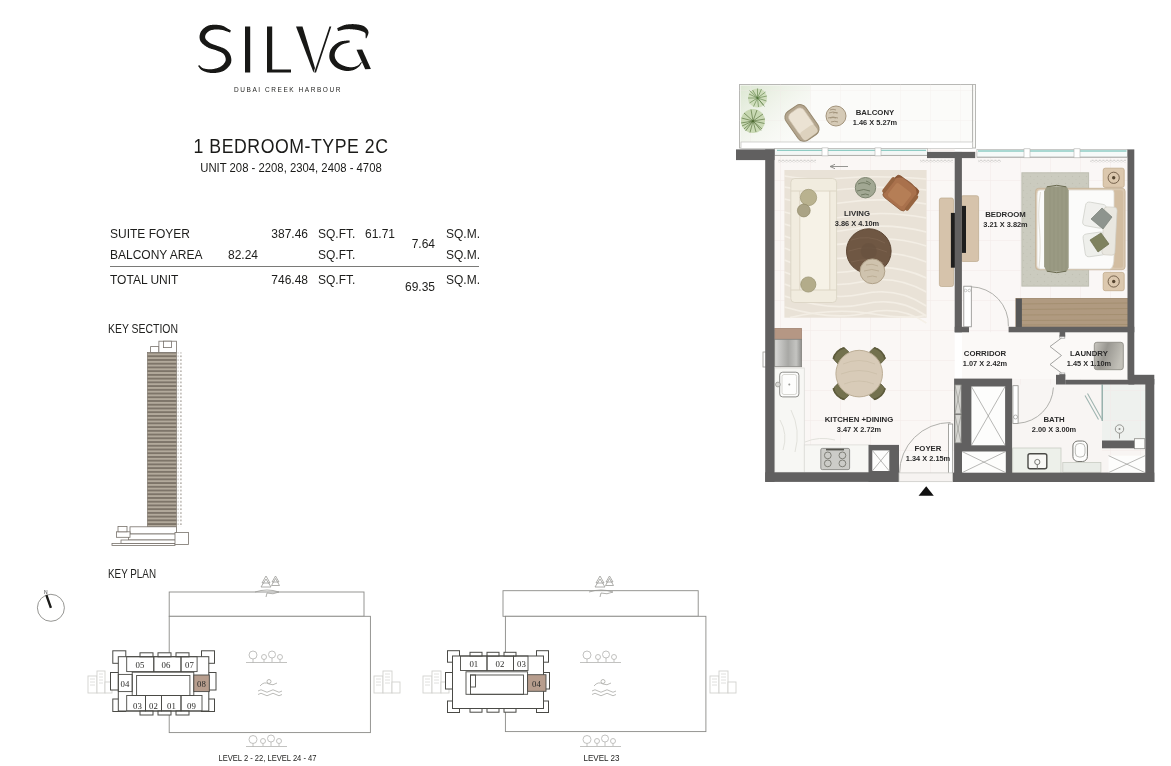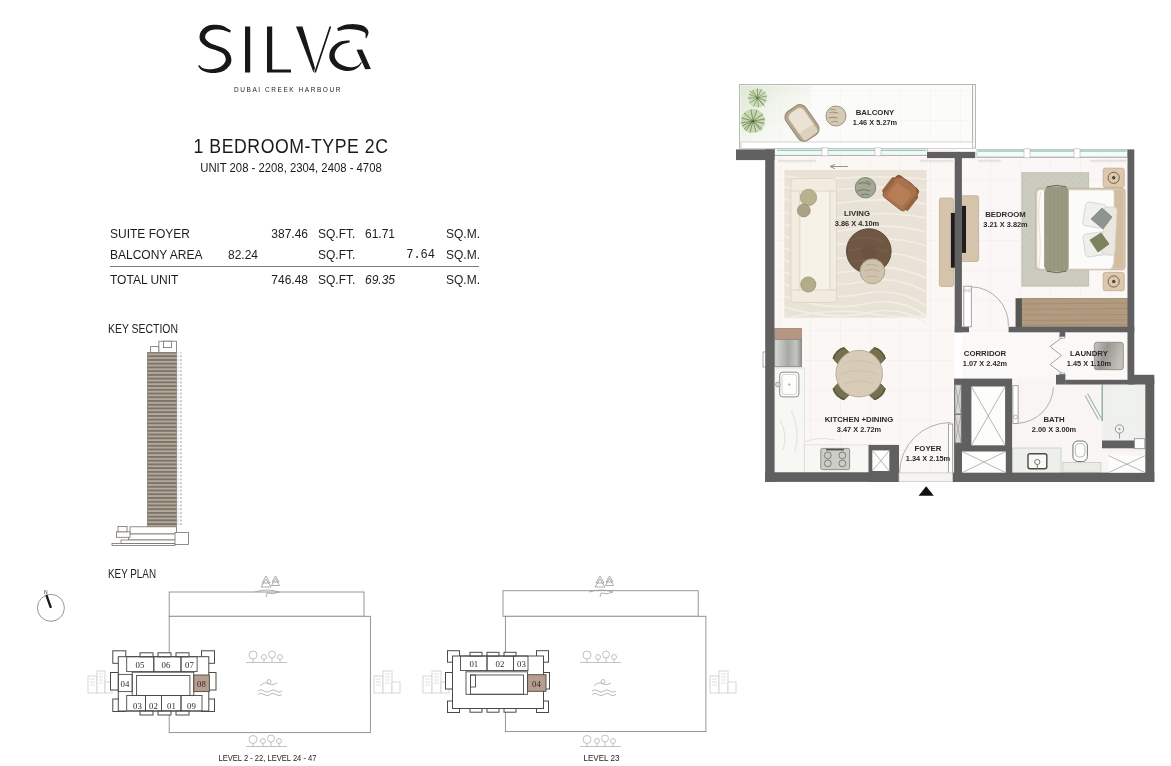--- a/index.html
+++ b/index.html
@@ -694,23 +694,23 @@
 
   <div class="abs" style="left:110px;top:226.5px;width:120px;">SUITE FOYER</div>
   <div class="abs" style="left:228px;top:226.5px;width:80px;text-align:right;">387.46</div>
   <div class="abs" style="left:318px;top:226.5px;">SQ.FT.</div>
   <div class="abs" style="left:365px;top:226.5px;width:70px;">61.71</div>
   <div class="abs" style="left:446px;top:226.5px;">SQ.M.</div>
 
   <div class="abs" style="left:110px;top:247.5px;width:130px;">BALCONY AREA</div>
   <div class="abs" style="left:228px;top:247.5px;width:80px;">82.24</div>
   <div class="abs" style="left:318px;top:247.5px;">SQ.FT.</div>
-  <div class="abs" style="left:365px;top:248px;width:70px;text-align:right;font-family:Liberation Mono, monospace;">7.64</div>
+  <div class="abs" style="left:365px;top:237px;width:70px;text-align:right;">7.64</div>
   <div class="abs" style="left:446px;top:247.5px;">SQ.M.</div>
 
   <div class="abs" style="left:110px;top:265.7px;width:369px;height:1px;background:#7a7a78;"></div>
 
   <div class="abs" style="left:110px;top:272.5px;width:120px;">TOTAL UNIT</div>
   <div class="abs" style="left:228px;top:272.5px;width:80px;text-align:right;">746.48</div>
   <div class="abs" style="left:318px;top:272.5px;">SQ.FT.</div>
-  <div class="abs" style="left:365px;top:273px;width:70px;font-style:italic;">69.35</div>
+  <div class="abs" style="left:365px;top:280px;width:70px;text-align:right;">69.35</div>
   <div class="abs" style="left:446px;top:272.5px;">SQ.M.</div>
 </div>
 
 </body></html>

